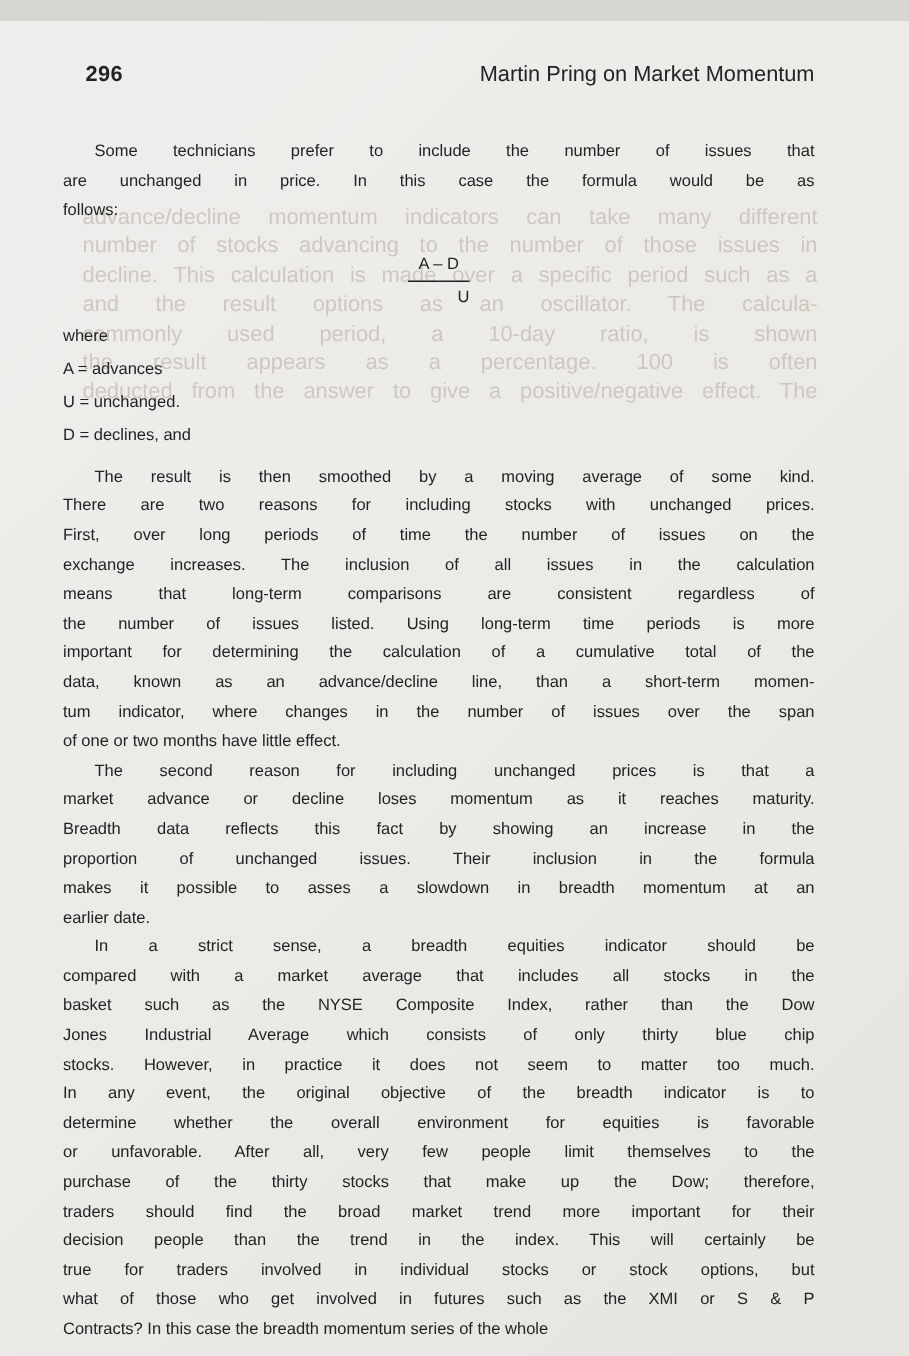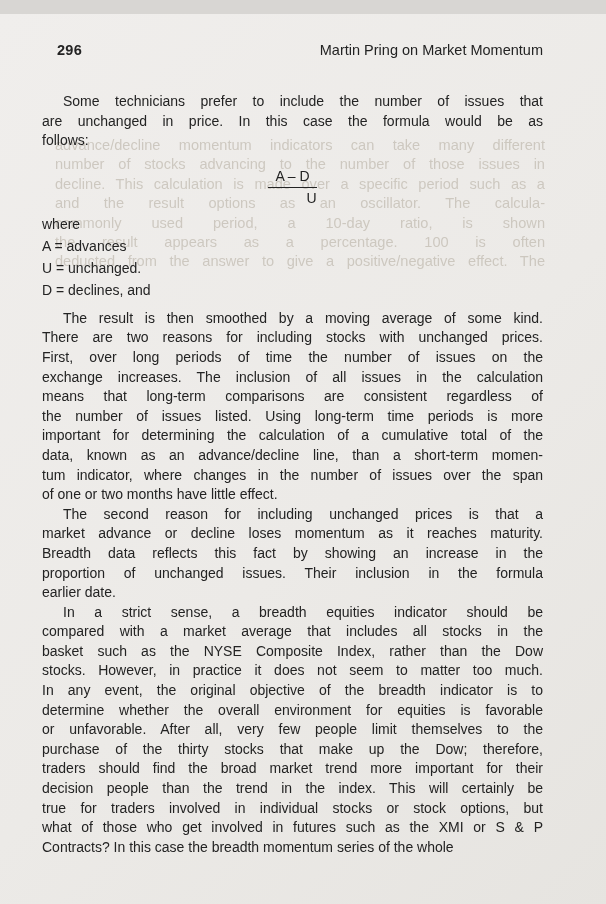--- a/index.html
+++ b/index.html
@@ -41,21 +41,21 @@
   }
   .ghost-line{
     text-align:justify;
     text-align-last:justify;
     white-space:normal;
   }
   
   .page-body{
     position:absolute;top:78px;left:42px;width:501px;
     z-index:1;
-    font-size:14px;
+    font-size:11px;
     color:var(--text);
   }
   .para .line{
     line-height:19.6px;
     text-align:justify;
     text-align-last:justify;
   }
   .para .line:first-child{text-indent:21px;}
   .para .line:last-child{text-align-last:left;}
   
@@ -134,28 +134,30 @@
         <div class="line">tum indicator, where changes in the number of issues over the span</div>
         <div class="line">of one or two months have little effect.</div>
       </div>
 
     <div class="para">
 
     <div class="line">The second reason for including unchanged prices is that a</div>
         <div class="line">market advance or decline loses momentum as it reaches maturity.</div>
         <div class="line">Breadth data reflects this fact by showing an increase in the</div>
         <div class="line">proportion of unchanged issues. Their inclusion in the formula</div>
+        <div class="line">makes it possible to asses a slowdown in breadth momentum at an</div>
         <div class="line">earlier date.</div>
       </div>
 
     <div class="para">
 
     <div class="line">In a strict sense, a breadth equities indicator should be</div>
         <div class="line">compared with a market average that includes all stocks in the</div>
         <div class="line">basket such as the NYSE Composite Index, rather than the Dow</div>
+        <div class="line">Jones Industrial Average which consists of only thirty blue chip</div>
         <div class="line">stocks. However, in practice it does not seem to matter too much.</div>
         <div class="line">In any event, the original objective of the breadth indicator is to</div>
         <div class="line">determine whether the overall environment for equities is favorable</div>
         <div class="line">or unfavorable. After all, very few people limit themselves to the</div>
         <div class="line">purchase of the thirty stocks that make up the Dow; therefore,</div>
         <div class="line">traders should find the broad market trend more important for their</div>
         <div class="line">decision people than the trend in the index. This will certainly be</div>
         <div class="line">true for traders involved in individual stocks or stock options, but</div>
         <div class="line">what of those who get involved in futures such as the XMI or S &amp; P</div>
         <div class="line">Contracts? In this case the breadth momentum series of the whole</div>

